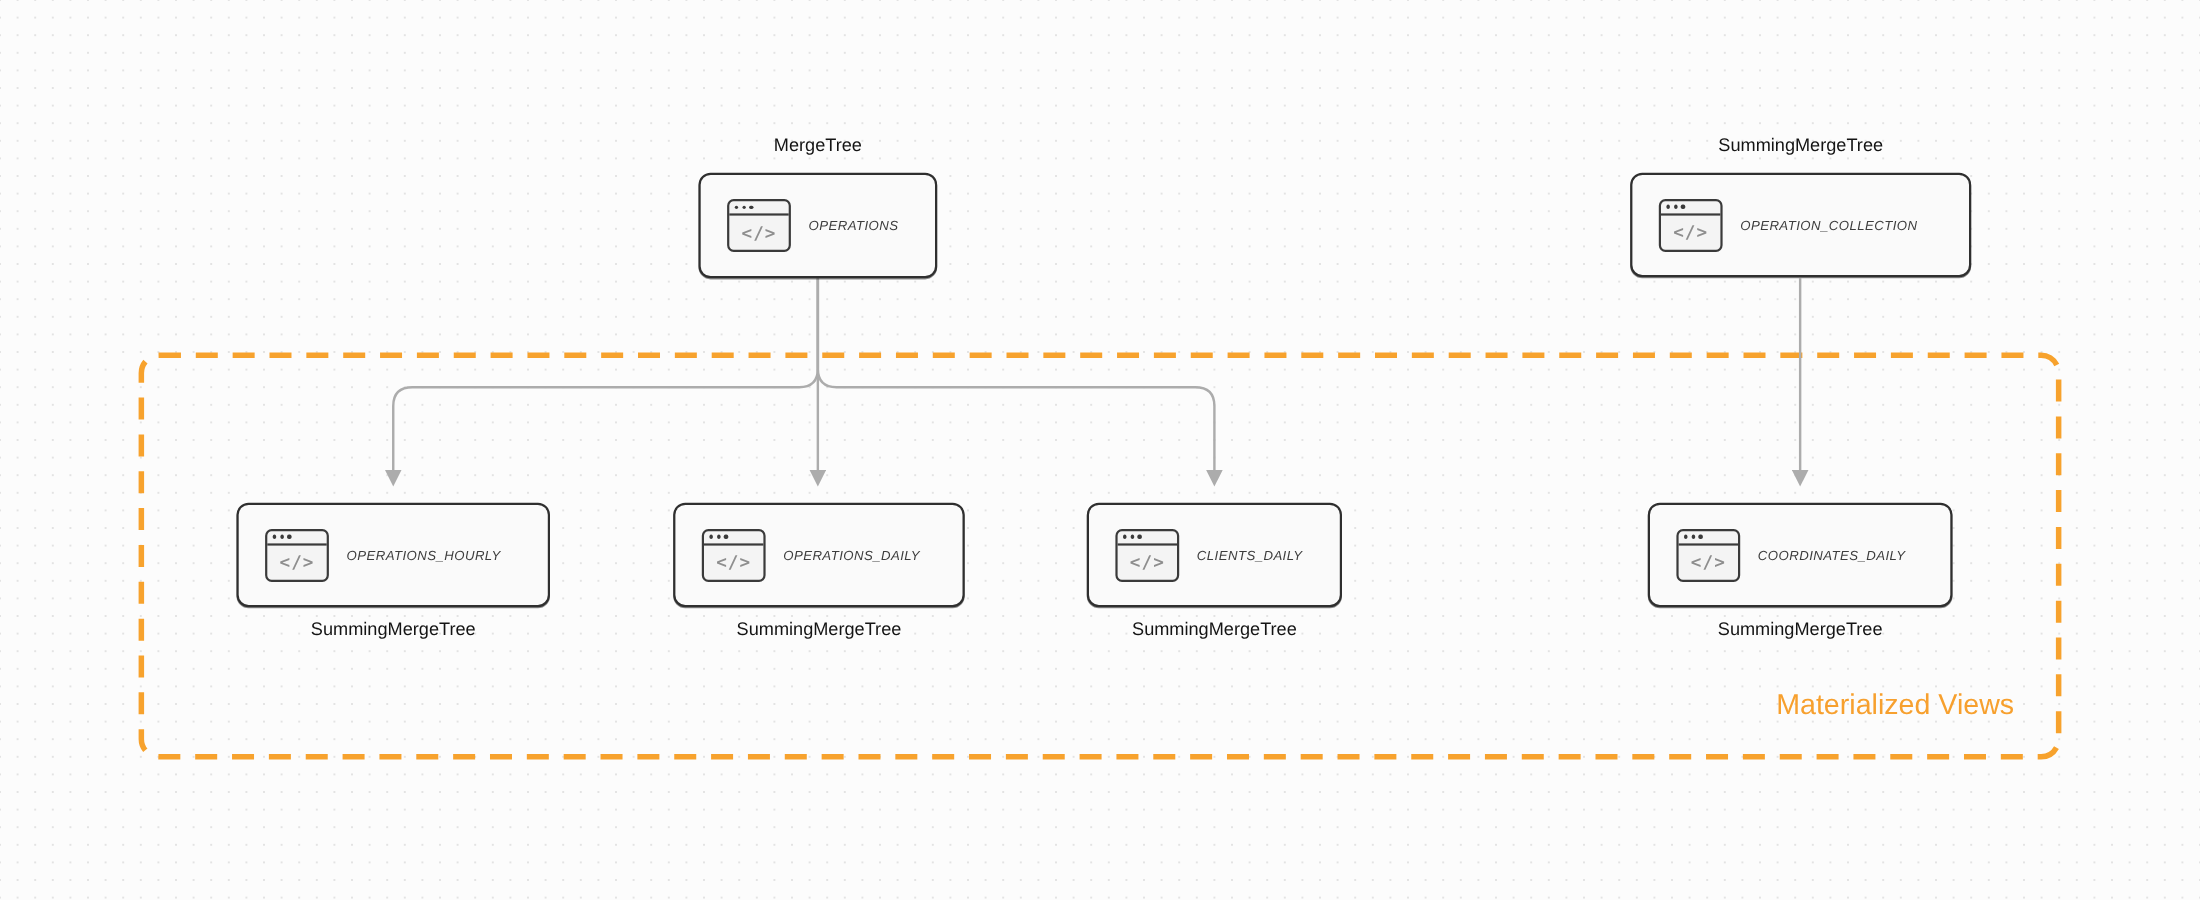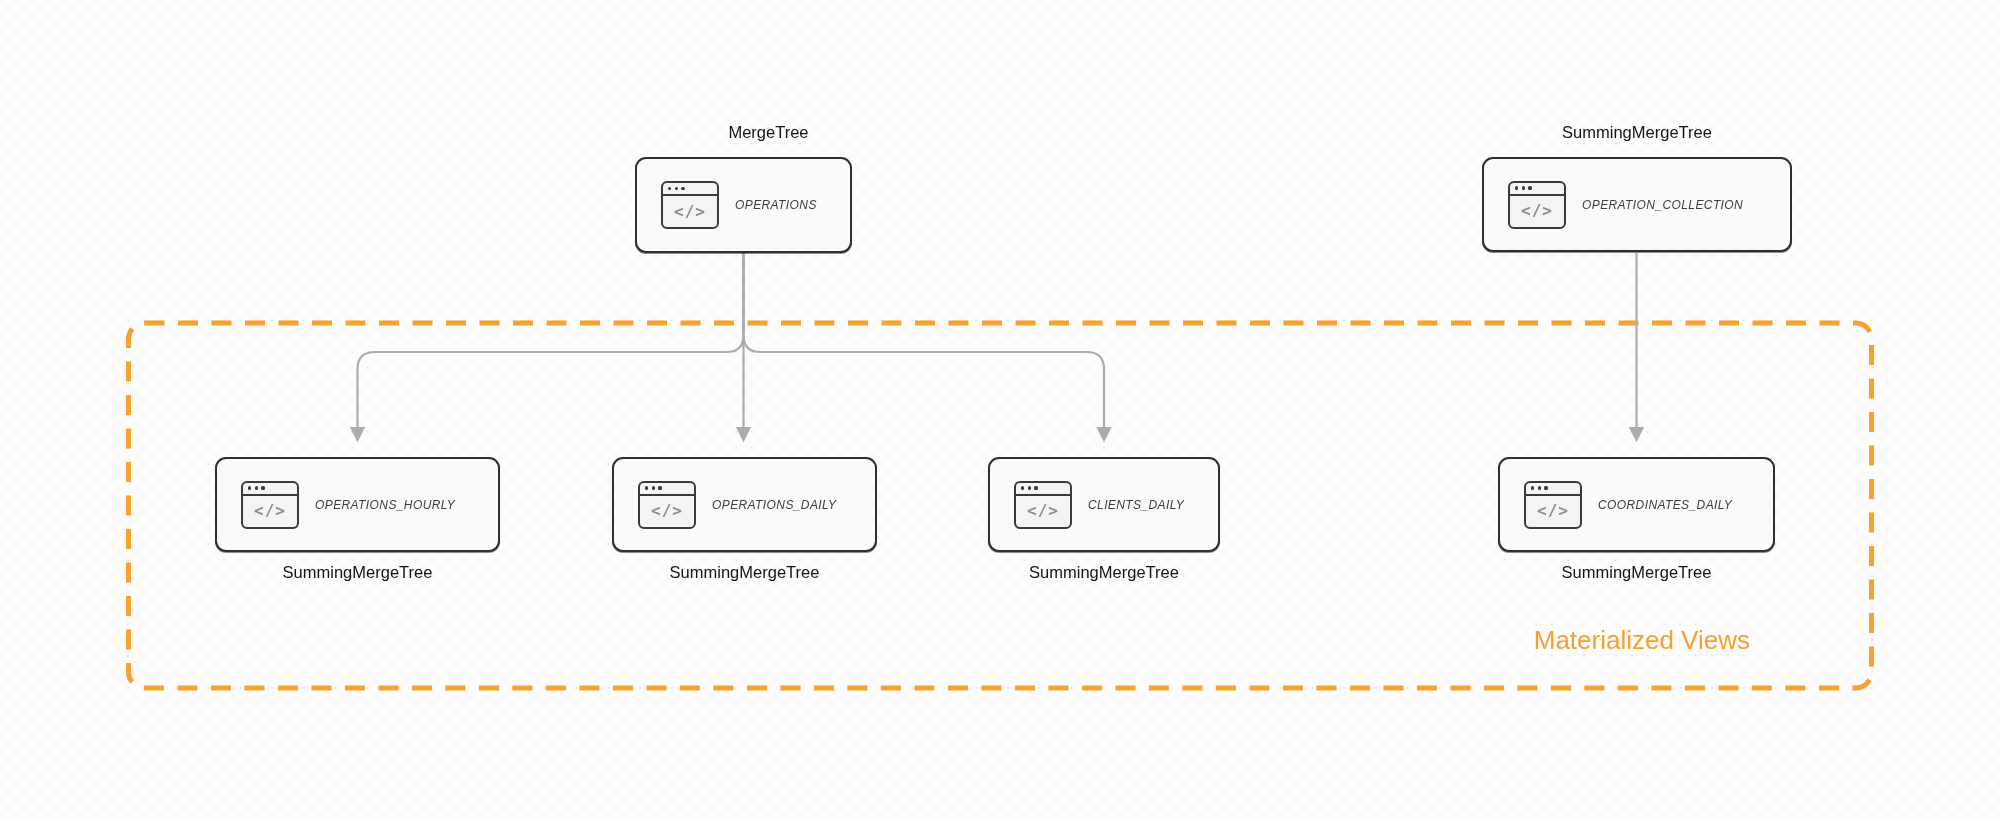--- a/index.html
+++ b/index.html
@@ -67,21 +67,21 @@
     display:flex;align-items:center;justify-content:center;
     color:#8e8e8e;
     font-family:"DejaVu Sans Mono", monospace;
     font-weight:600;
     font-size:16px;
     letter-spacing:1px;
     padding-bottom:1px;
   }
   .mv-label{
     position:absolute;
-    left:1412px;top:626px;width:338px;
+    left:1493px;top:626px;width:338px;
     text-align:right;
     font-size:26px;line-height:28px;
     font-weight:500;
     color:#f7a02e;
     white-space:nowrap;
   }
 </style>
 </head>
 <body>
 
@@ -93,21 +93,21 @@
         <path d="M0,0 L10,5 L0,10 z" fill="#acacac"></path>
       </marker>
     </defs>
     <rect x="128.5" y="323" width="1743" height="365" rx="16" fill="none" stroke="#f7a22d" stroke-width="5" stroke-dasharray="20 13.5"></rect>
     <path d="M743.5,253 L743.5,335 Q743.5,352 726.5,352 L375,352 Q357.5,352 357.5,369 L357.5,430" fill="none" stroke="#acacac" stroke-width="2.2" marker-end="url(#arrow)"></path>
     <path d="M743.5,253 L743.5,430" fill="none" stroke="#acacac" stroke-width="2.2" marker-end="url(#arrow)"></path>
     <path d="M743.5,253 L743.5,335 Q743.5,352 760.5,352 L1086.5,352 Q1104,352 1104,369 L1104,430" fill="none" stroke="#acacac" stroke-width="2.2" marker-end="url(#arrow)"></path>
     <path d="M1636.5,253 L1636.5,430" fill="none" stroke="#acacac" stroke-width="2.2" marker-end="url(#arrow)"></path>
   </svg>
 
-  <div class="engine-label" style="left:660px;top:120px;width:217px">MergeTree</div>
+  <div class="engine-label" style="left:635px;top:120px;width:217px">MergeTree</div>
   <div class="engine-label" style="left:1482px;top:120px;width:310px">SummingMergeTree</div>
   <div class="engine-label" style="left:215px;top:560px;width:285px">SummingMergeTree</div>
   <div class="engine-label" style="left:612px;top:560px;width:265px">SummingMergeTree</div>
   <div class="engine-label" style="left:988px;top:560px;width:232px">SummingMergeTree</div>
   <div class="engine-label" style="left:1498px;top:560px;width:277px">SummingMergeTree</div>
 
   <div class="node" style="left:635px;top:157px;width:217px;height:96px">
     <span class="win-icon">
       <span class="win-top">
           <i></i>

